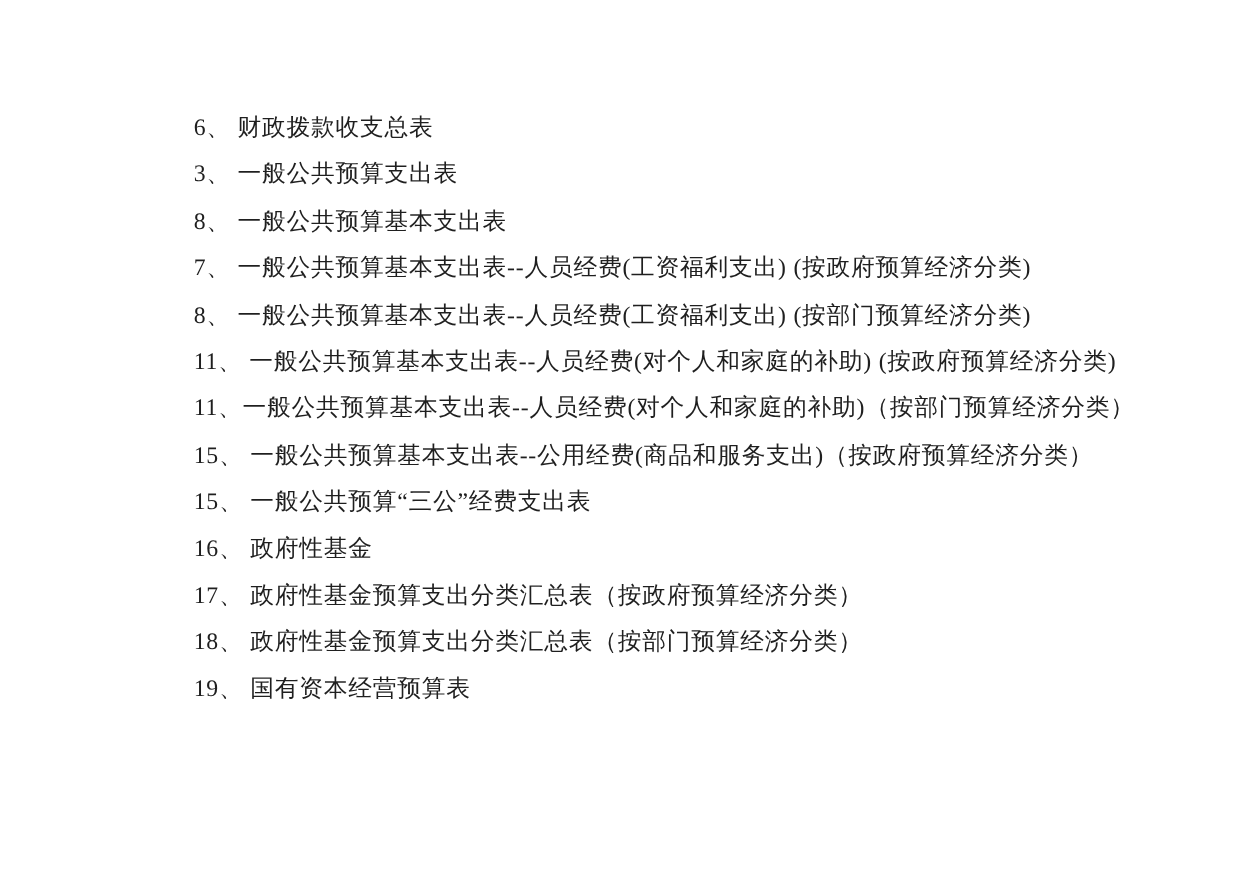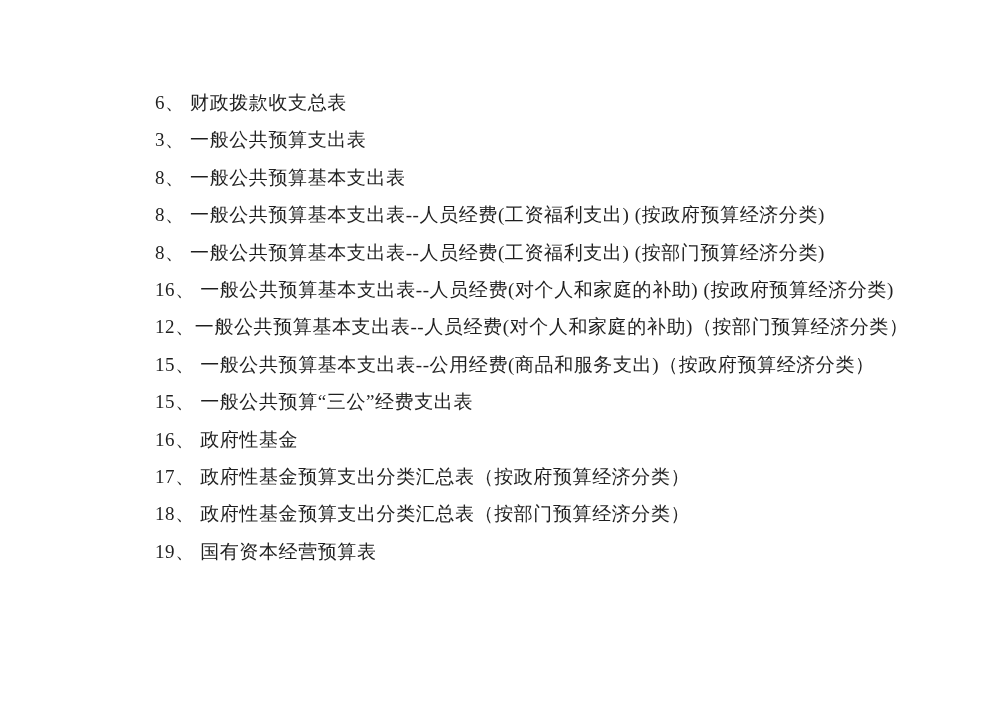--- a/index.html
+++ b/index.html
@@ -38,24 +38,24 @@
 </style>
 </head>
 <body>
 
 <div class="viewport">
   <div class="doc-page">
     <div class="budget-list">
       <div class="line">6、 财政拨款收支总表</div>
       <div class="line">3、 一般公共预算支出表</div>
       <div class="line">8、 一般公共预算基本支出表</div>
-      <div class="line">8、 一般公共预算基本支出表--人员经费(工资福利支出) (按政府预算经济分类)</div>
+      <div class="line">7、 一般公共预算基本支出表--人员经费(工资福利支出) (按政府预算经济分类)</div>
       <div class="line">8、 一般公共预算基本支出表--人员经费(工资福利支出) (按部门预算经济分类)</div>
-      <div class="line">16、 一般公共预算基本支出表--人员经费(对个人和家庭的补助) (按政府预算经济分类)</div>
-      <div class="line">12、一般公共预算基本支出表--人员经费(对个人和家庭的补助)（按部门预算经济分类）</div>
+      <div class="line">11、 一般公共预算基本支出表--人员经费(对个人和家庭的补助) (按政府预算经济分类)</div>
+      <div class="line">11、一般公共预算基本支出表--人员经费(对个人和家庭的补助)（按部门预算经济分类）</div>
       <div class="line">15、 一般公共预算基本支出表--公用经费(商品和服务支出)（按政府预算经济分类）</div>
       <div class="line">15、 一般公共预算“三公”经费支出表</div>
       <div class="line">16、 政府性基金</div>
       <div class="line">17、 政府性基金预算支出分类汇总表（按政府预算经济分类）</div>
       <div class="line">18、 政府性基金预算支出分类汇总表（按部门预算经济分类）</div>
       <div class="line">19、 国有资本经营预算表</div>
     </div>
   </div>
 </div>
 

